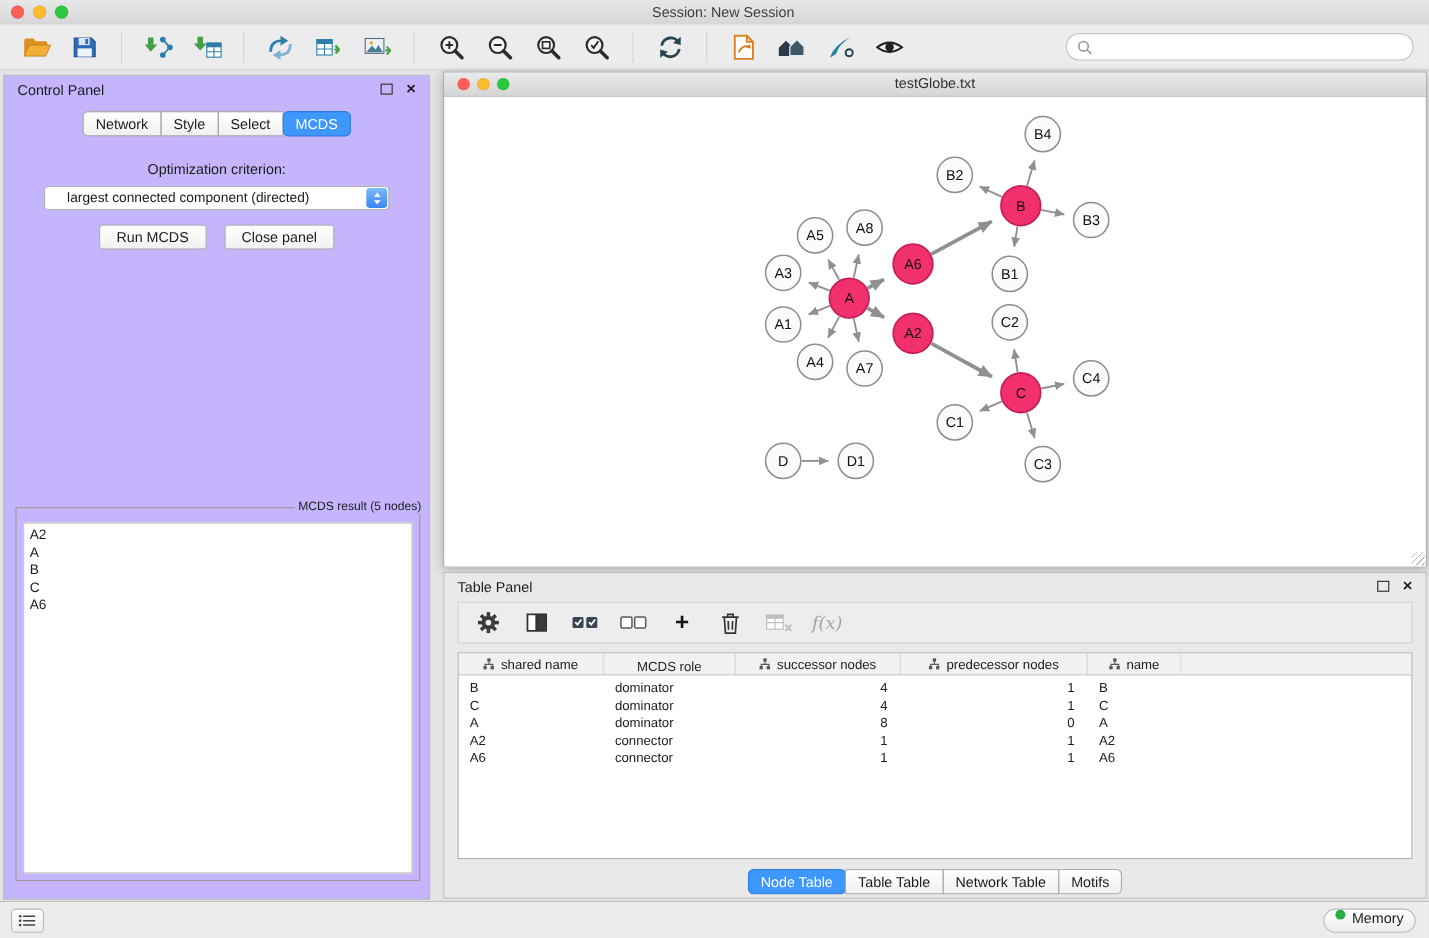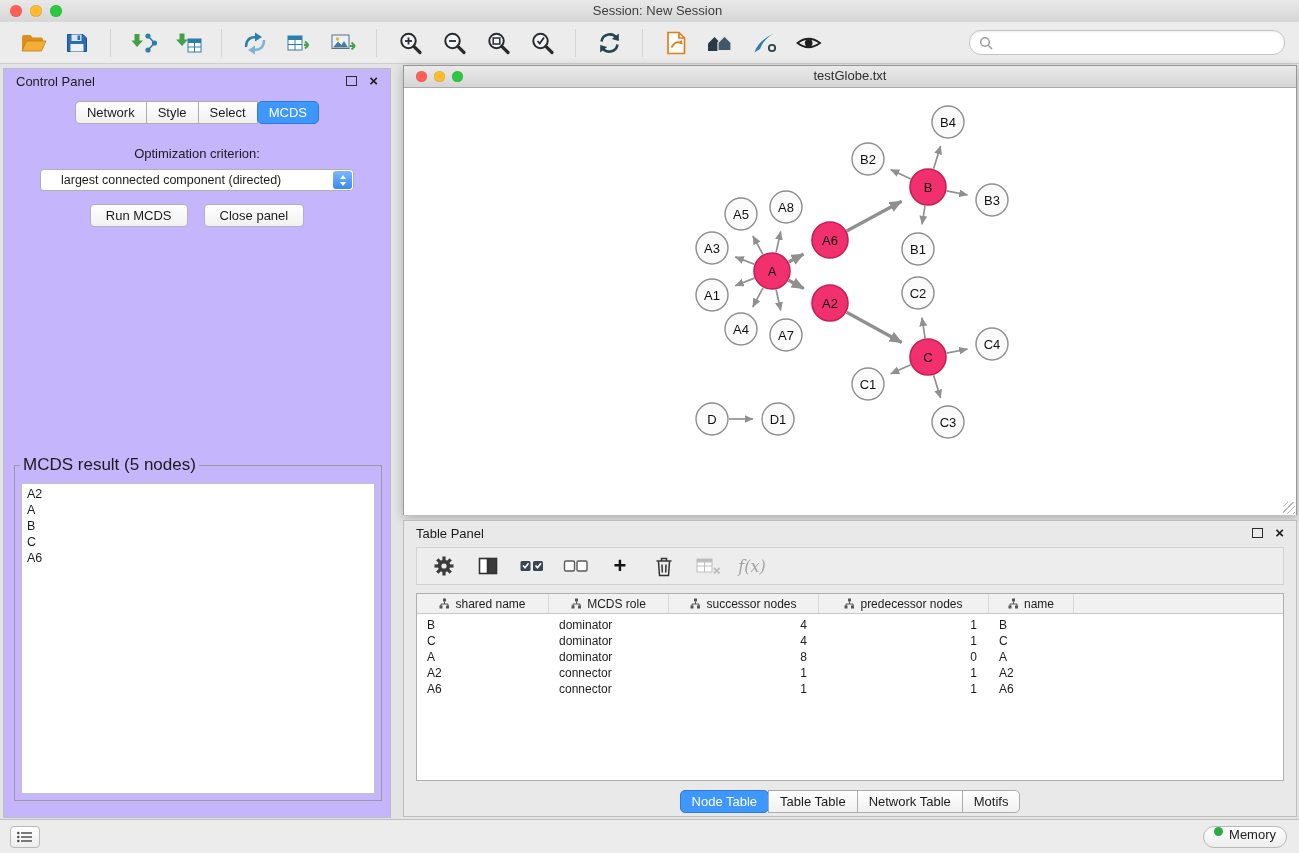--- a/index.html
+++ b/index.html
@@ -41,21 +41,21 @@
   .popup-cap{position:absolute;right:1px;top:1px;width:19px;height:18px;border-radius:3px;
     background:linear-gradient(#7db8fa,#3a86f5);display:flex;flex-direction:column;justify-content:center;}
   .chev{width:0;height:0;border-left:3.5px solid transparent;border-right:3.5px solid transparent;margin:1.5px auto;}
   .chev.up{border-bottom:4.5px solid #fff;}
   .chev.down{border-top:4.5px solid #fff;}
   .btn-row{display:flex;justify-content:center;gap:16px;margin-top:13px;}
   .btn{height:23px;padding:0 15px;background:linear-gradient(#ffffff,#f1f1f1);border:1px solid #b2b2b2;
     border-radius:4px;font-size:13px;font-family:"Liberation Sans",sans-serif;color:#1c1c1c;}
   .result-fs{position:absolute;left:10px;right:8px;top:386px;bottom:16px;border:1px solid #9a9a9a;
     margin:0;padding:0;}
-  .result-fs legend{font-size:17px;margin-left:5px;padding:0 3px;}
+  .result-fs legend{font-size:11px;margin-left:5px;padding:0 3px;text-align:right;}
   .result-list{position:absolute;left:6px;right:6px;top:8px;bottom:6px;background:#fff;border:1px solid #c2c2c2;
     font-size:12.5px;padding:2px 0;overflow:hidden;}
   .result-item{line-height:16px;padding-left:5px;}
   
   .net-window{position:absolute;left:403px;top:65px;width:894px;height:450px;background:#fff;
     border:1px solid #979797;box-sizing:border-box;box-shadow:0 3px 10px rgba(0,0,0,.25);}
   .net-titlebar{position:relative;height:21px;background:linear-gradient(#eaeaea,#d5d5d5);border-bottom:1px solid #aaa;}
   .net-lights{position:absolute;left:12px;top:5px;display:flex;gap:7px;}
   .net-lights .light{width:11px;height:11px;}
   .net-title{text-align:center;font-size:13px;line-height:20px;color:#303030;}
@@ -475,21 +475,21 @@
       <div class="thead">
           <div class="th" style="width: 132px;">
             <svg class="sort-ic" width="11" height="11" viewBox="0 0 11 11">
               <rect x="4" y="0.5" width="3" height="3" fill="#555"></rect>
               <path d="M5.5 3.5 V6 M2 8 V6 H9 V8" stroke="#555" fill="none"></path>
               <rect x="0.5" y="7.5" width="3" height="3" fill="#555"></rect>
               <rect x="7" y="7.5" width="3" height="3" fill="#555"></rect>
             </svg>
             <span>shared name</span>
           </div>
-          <div class="th" style="width: 120px;">
+          <div class="th" style="width: 120px; flex-direction: column;">
             <svg class="sort-ic" width="11" height="11" viewBox="0 0 11 11">
               <rect x="4" y="0.5" width="3" height="3" fill="#555"></rect>
               <path d="M5.5 3.5 V6 M2 8 V6 H9 V8" stroke="#555" fill="none"></path>
               <rect x="0.5" y="7.5" width="3" height="3" fill="#555"></rect>
               <rect x="7" y="7.5" width="3" height="3" fill="#555"></rect>
             </svg>
             <span>MCDS role</span>
           </div>
           <div class="th" style="width: 150px;">
             <svg class="sort-ic" width="11" height="11" viewBox="0 0 11 11">

